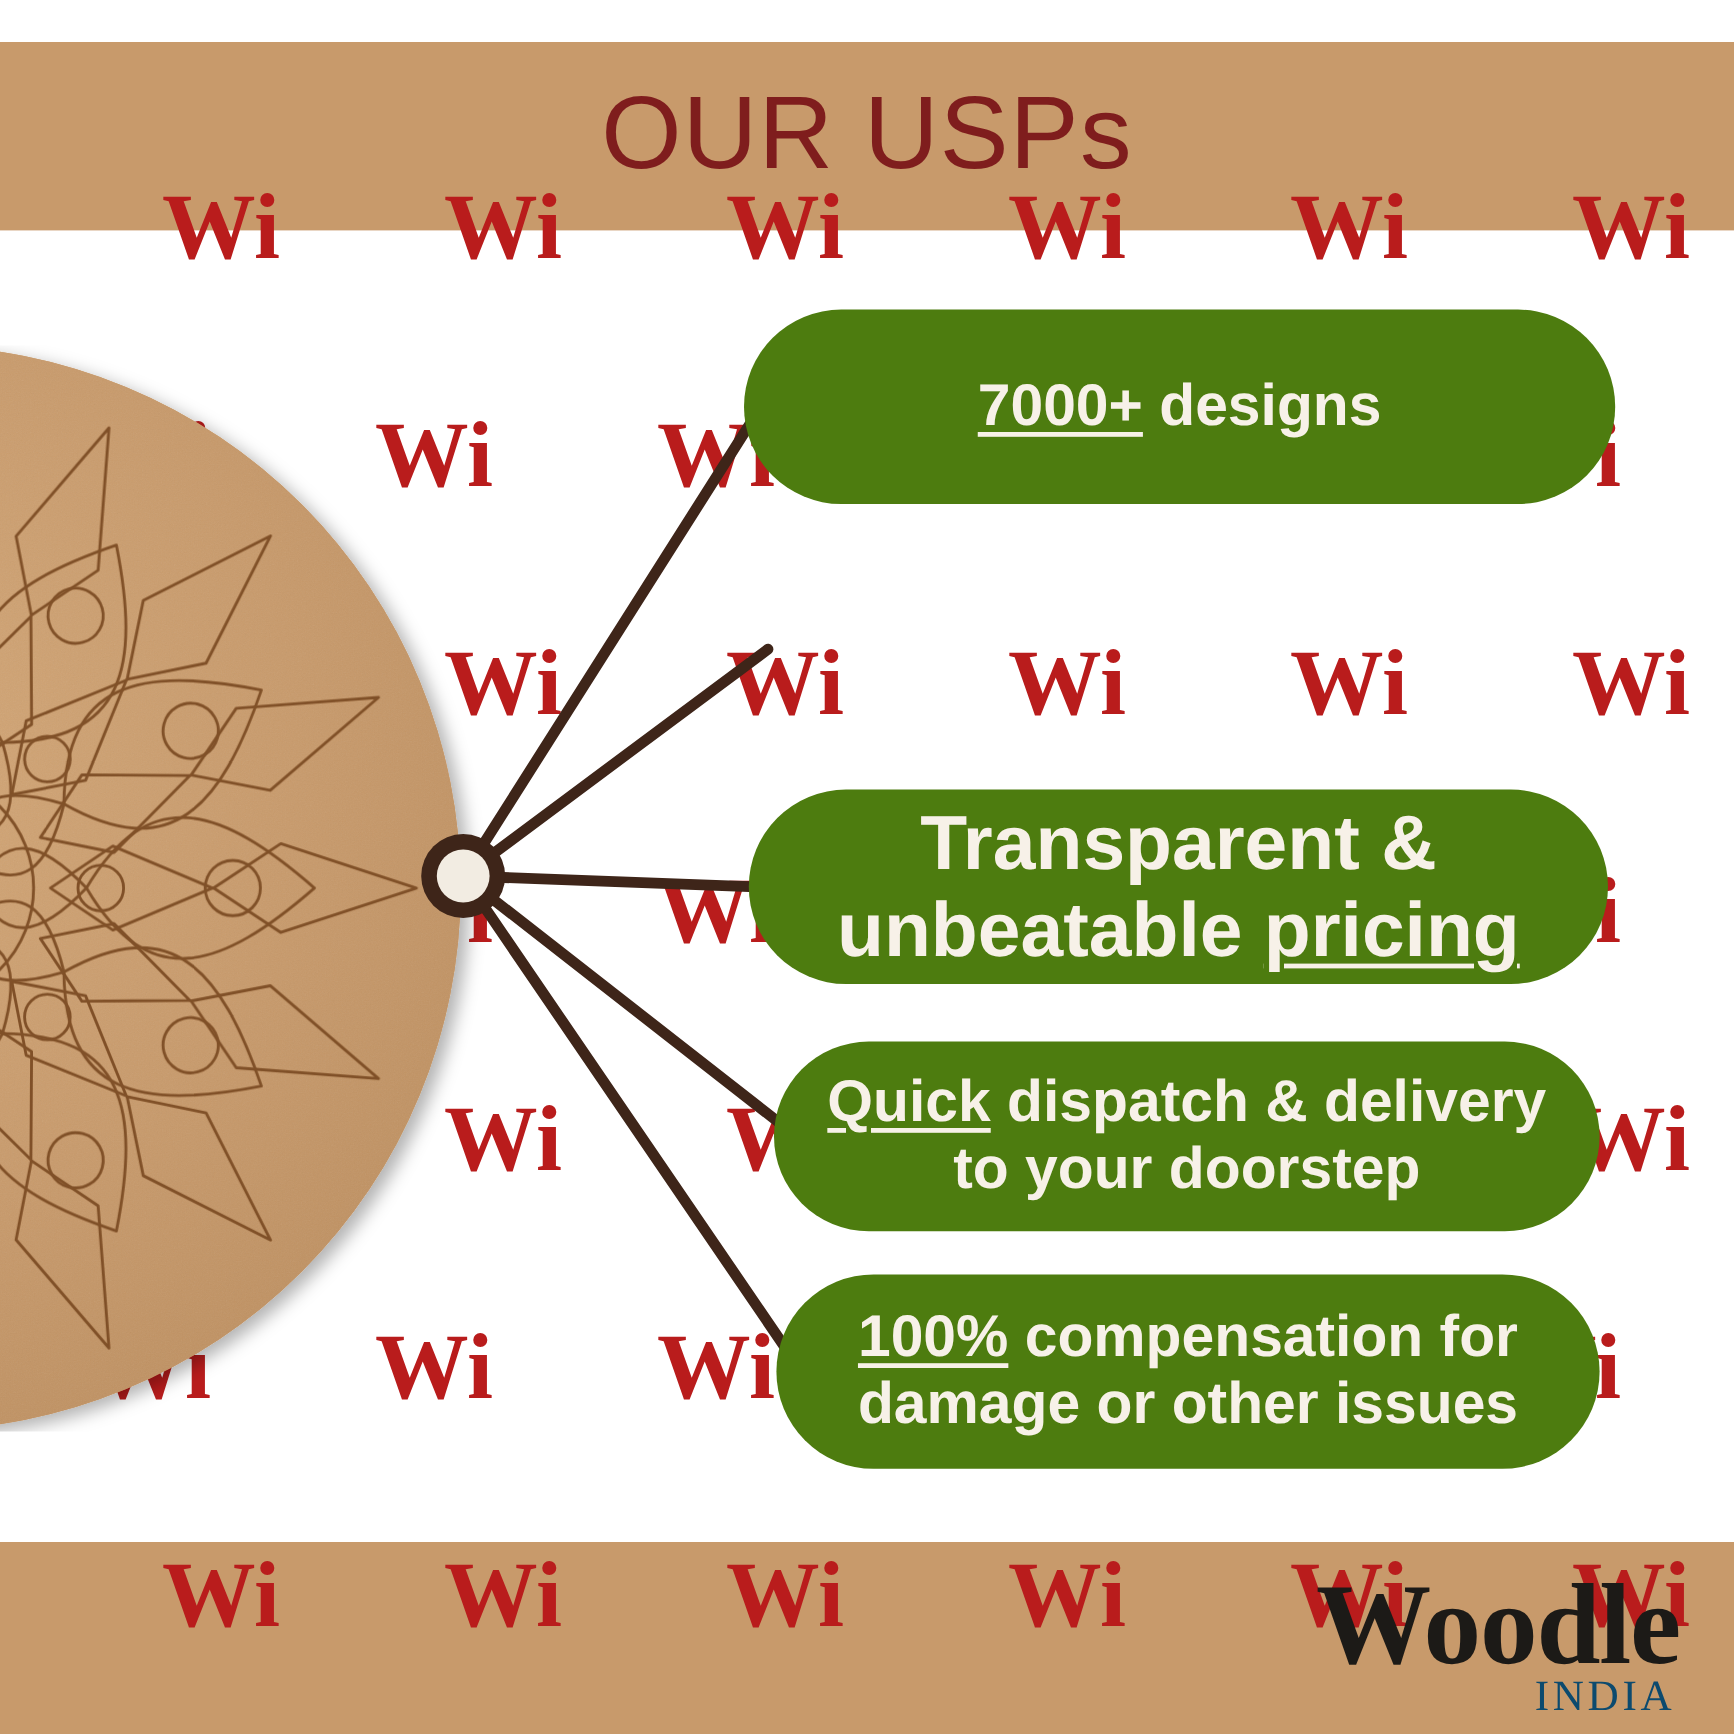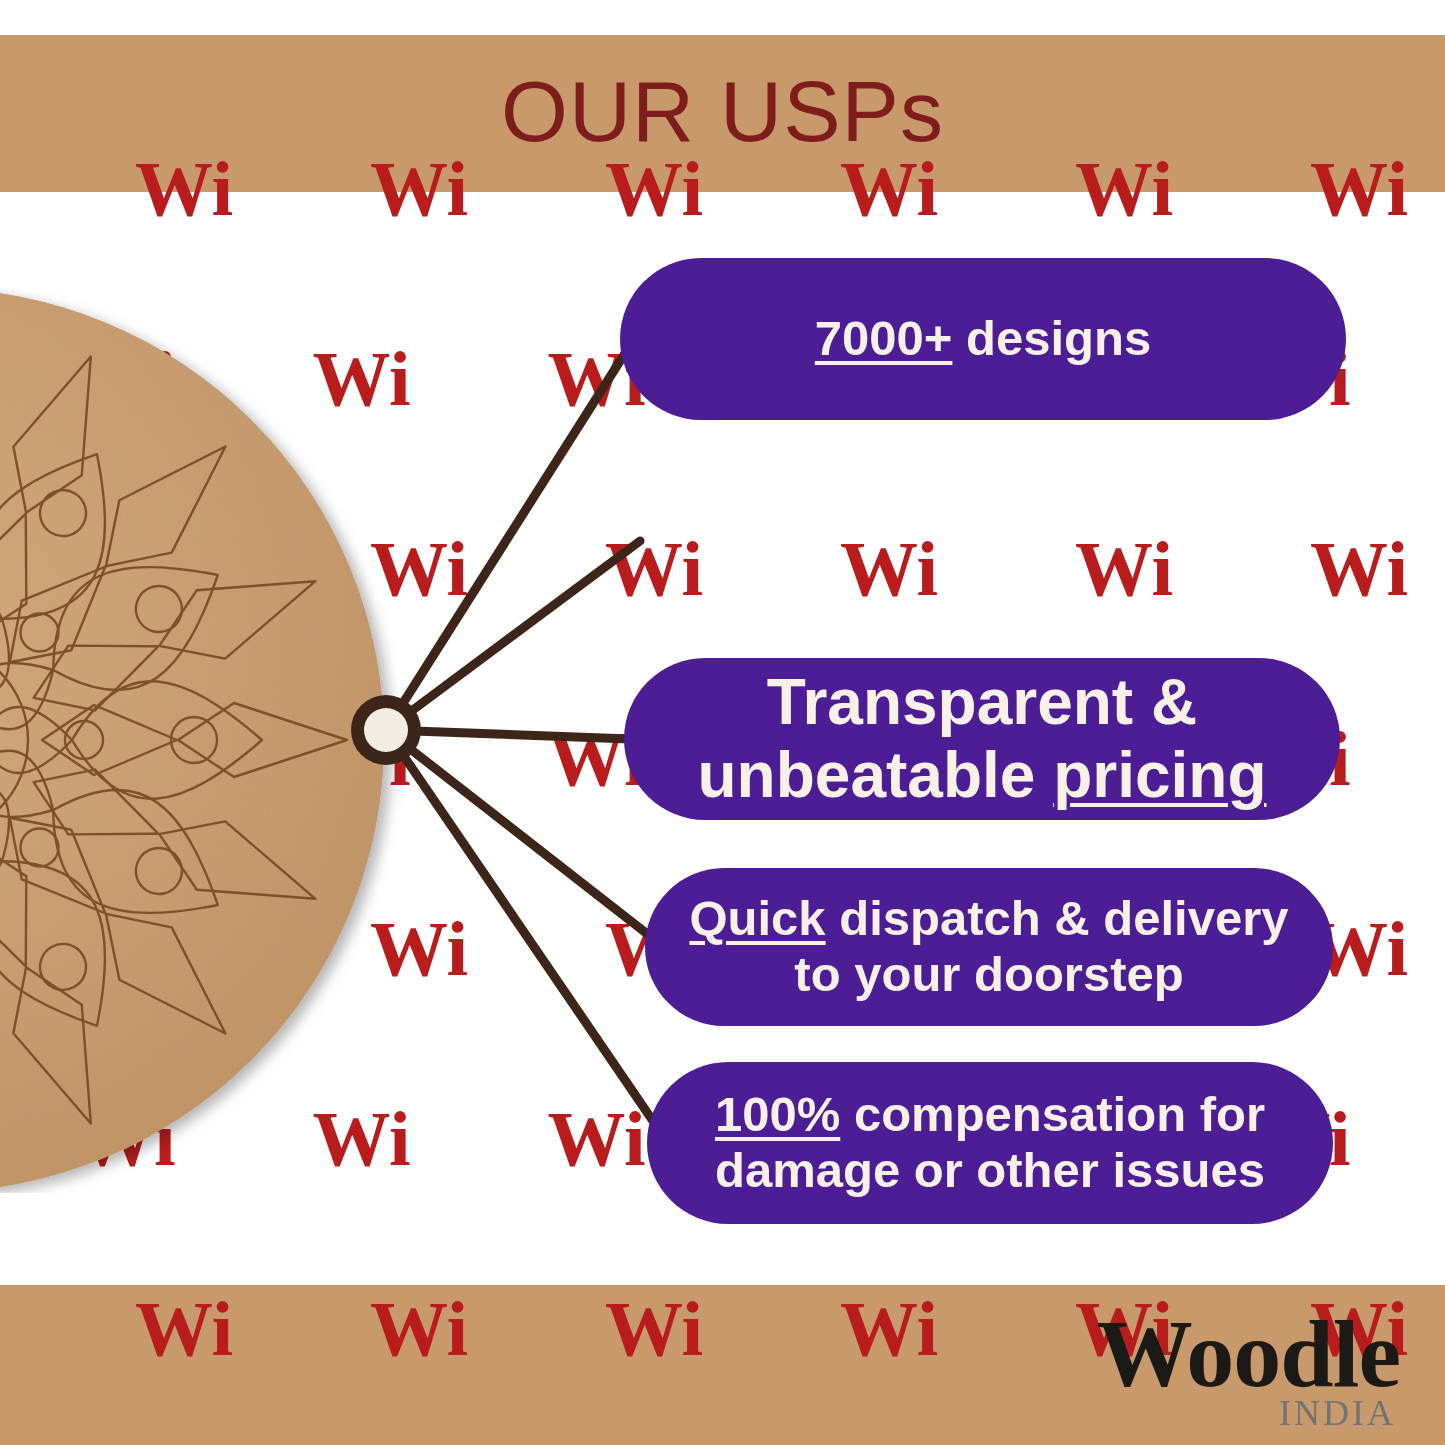--- a/index.html
+++ b/index.html
@@ -40,21 +40,21 @@
   
   #disc-wrap { position:absolute; left:-520px; top:288px; width:945px; height:905px; z-index:2; }
 
   
   #connectors { position:absolute; left:0; top:0; width:1445px; height:1445px; z-index:3;
                 pointer-events:none; }
 
   
   .pill {
     position:absolute; z-index:4;
-    background:#4c1d95;
+    background:#4d7c0f;
     display:flex; align-items:center; justify-content:center;
     text-align:center;
     color:#f7f1e8;
     font-weight:bold;
     line-height:1.14;
     padding:0 26px;
   }
   .pill .ln { display:block; }
   .pill u { text-decoration:underline; text-decoration-thickness:4px; text-underline-offset:6px; }
 
@@ -70,21 +70,21 @@
     font-family:"Liberation Serif", serif;
     font-weight:bold;
     font-size:96px;
     color:#1c1a17;
     line-height:0.92;
     letter-spacing:-1px;
   }
   #logo-sub {
     font-family:"Liberation Serif", serif;
     font-size:36px;
-    color:#737373;
+    color:#0c4a6e;
     letter-spacing:3px;
     margin-top:-6px;
     margin-right:4px;
   }
 </style>
 </head>
 <body>
 
 <div id="stage">
 

